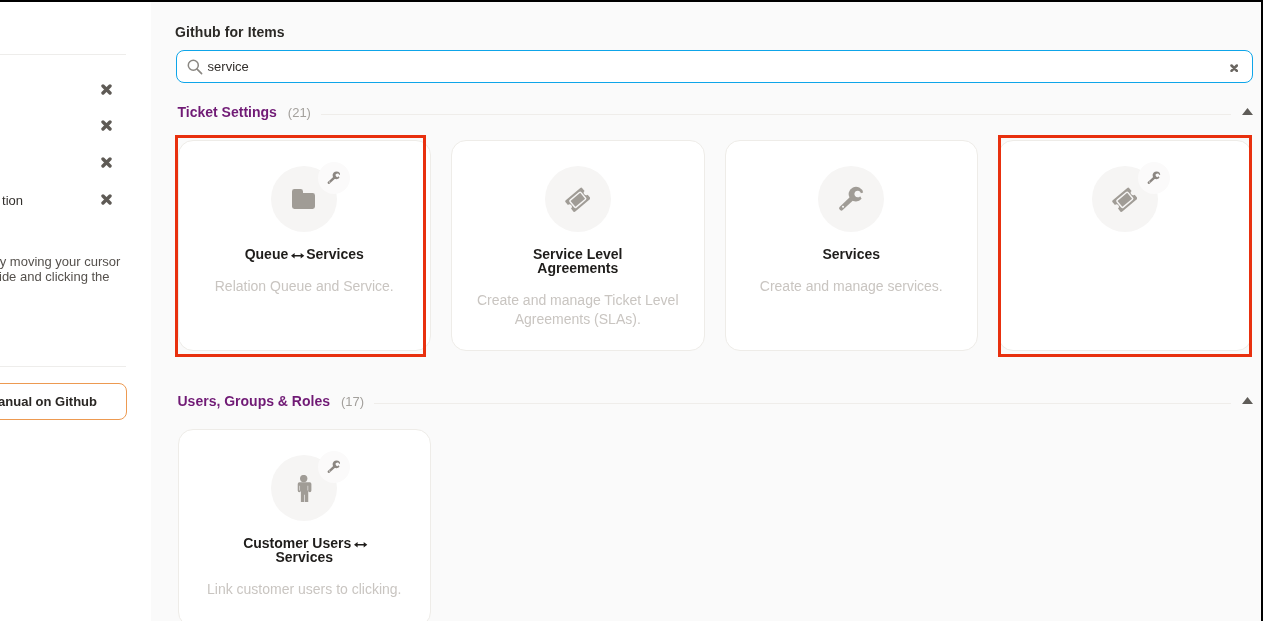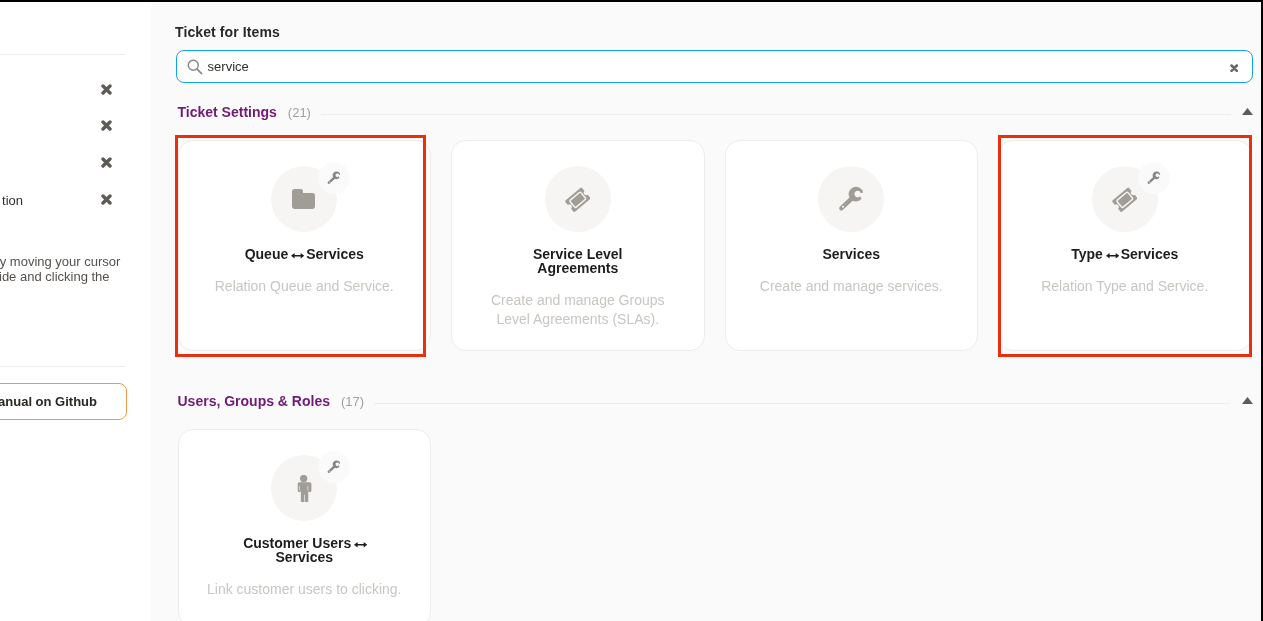--- a/index.html
+++ b/index.html
@@ -120,21 +120,21 @@
       </div>
     </div>
 
     <div class="sb-note">by moving your cursor side and clicking the</div>
     <div class="sb-divider" style="top:364px"></div>
     <div class="gh-btn">manual on Github</div>
   </div>
 
   <div class="main">
 
-    <div class="filter-label">Ticket for Items</div>
+    <div class="filter-label">Github for Items</div>
 
     <div class="search-wrap">
       <span class="search-icon">
         <svg viewBox="0 0 16 16" width="16" height="16" style="display:block">
             <circle cx="6.3" cy="6.3" r="5.0" fill="none" stroke="currentColor" stroke-width="1.5"></circle>
             <path d="M10.1 10.1 L14.6 14.6" stroke="currentColor" stroke-width="1.6" stroke-linecap="round"></path>
           </svg>
       </span>
       <span class="search-val">service</span>
       <span class="search-clear">
@@ -186,21 +186,21 @@
             <svg viewBox="0 0 28 28" width="25.6" height="25.6" style="display:block">
                 <g transform="rotate(-40 14 14)">
                   <path fill="#a09c96" d="M3.6 5.9 H24.4 A1.5 1.5 0 0 1 25.9 7.4 V11.4 A2.6 2.6 0 0 0 25.9 16.6 V20.6 A1.5 1.5 0 0 1 24.4 22.1 H3.6 A1.5 1.5 0 0 1 2.1 20.6 V16.6 A2.6 2.6 0 0 0 2.1 11.4 V7.4 A1.5 1.5 0 0 1 3.6 5.9 Z"></path>
                   <rect x="6.3" y="9.0" width="15.4" height="10.0" rx="1.2" fill="none" stroke="#f6f5f4" stroke-width="1.6"></rect>
                 </g>
               </svg>
           </div>
         </div>
         <div class="card-text">
           <div class="card-title">Service Level Agreements</div>
-          <div class="card-desc">Create and manage Groups Level Agreements (SLAs).</div>
+          <div class="card-desc">Create and manage Ticket Level Agreements (SLAs).</div>
         </div>
       </div>
 
       <div class="card h-fixed" style="left:573.5px">
         <div class="ic-wrap">
           <div class="ic-circle">
             <svg viewBox="0 0 24 24" width="25.7" height="25.7" style="display:block">
                 <path d="M23.50 6.18 A6.85 6.85 0 1 0 22.05 12.00 L20.74 9.46 A3.05 3.05 0 1 1 21.38 6.87 Z" fill="#a09c96"></path>
                 <path d="M11.9 9.6 L15.0 12.7 L4.4 22.5 a1.75 1.75 0 0 1 -2.35 -0.05 l-0.55 -0.55 a1.75 1.75 0 0 1 -0.05 -2.35 Z" fill="#a09c96"></path>
                 <circle cx="4.7" cy="19.4" r="1.0" fill="#f6f5f4"></circle>
@@ -223,26 +223,20 @@
                 </g>
               </svg>
           </div>
           <div class="ic-badge">
             <svg viewBox="0 0 24 24" width="13.6" height="13.6" style="display:block">
                 <path d="M23.50 6.18 A6.85 6.85 0 1 0 22.05 12.00 L20.74 9.46 A3.05 3.05 0 1 1 21.38 6.87 Z" fill="#8c8782"></path>
                 <path d="M11.9 9.6 L15.0 12.7 L4.4 22.5 a1.75 1.75 0 0 1 -2.35 -0.05 l-0.55 -0.55 a1.75 1.75 0 0 1 -0.05 -2.35 Z" fill="#8c8782"></path>
                 <circle cx="4.7" cy="19.4" r="1.0" fill="#fbfafa"></circle>
               </svg>
           </div>
-        </div>
-        <div class="card-text">
-          <div class="card-title">Type <svg class="arr" viewBox="0 0 13.3 5.6" width="13.3" height="5.6" aria-hidden="true">
-                <path d="M0 2.8 L3.6 0 V2.1 H9.7 V0 L13.3 2.8 L9.7 5.6 V3.5 H3.6 V5.6 Z" fill="currentColor"></path>
-              </svg> Services</div>
-          <div class="card-desc">Relation Type and Service.</div>
         </div>
       </div>
     </div>
 
     <div class="section-head" style="top:390px">
       <span class="section-title">Users, Groups &amp; Roles</span>
       <span class="section-count">(17)</span>
       <span class="section-line"></span>
       <span class="section-collapse">
           <svg viewBox="0 0 11 7" width="11" height="7" style="display:block">

